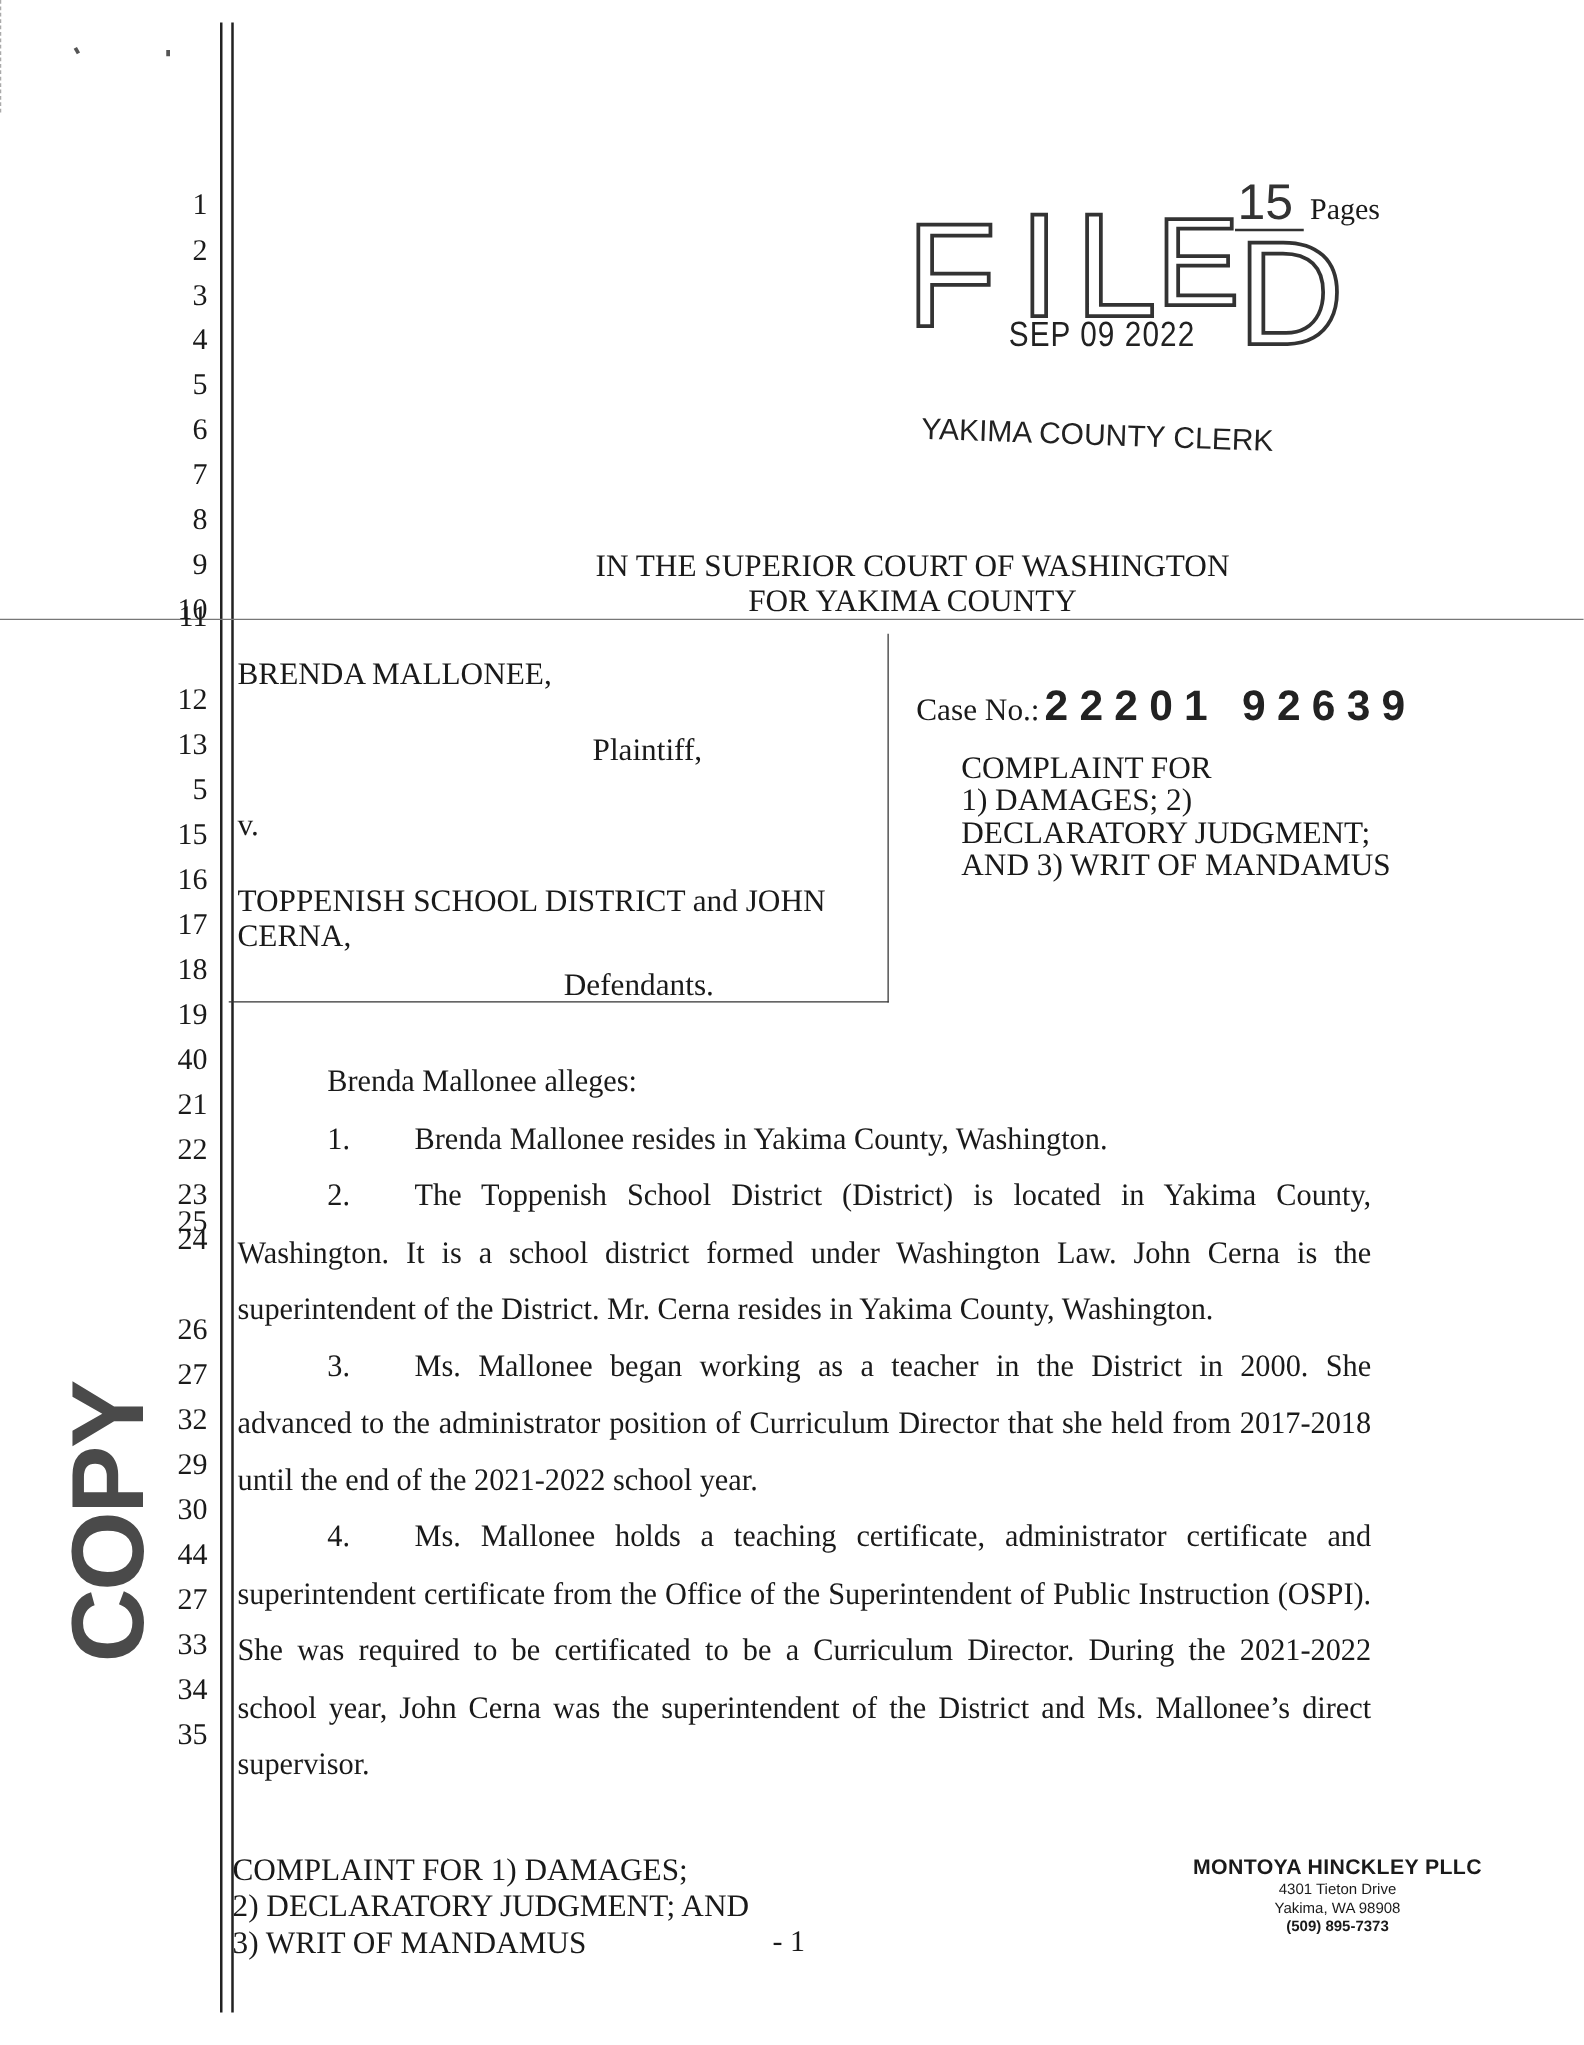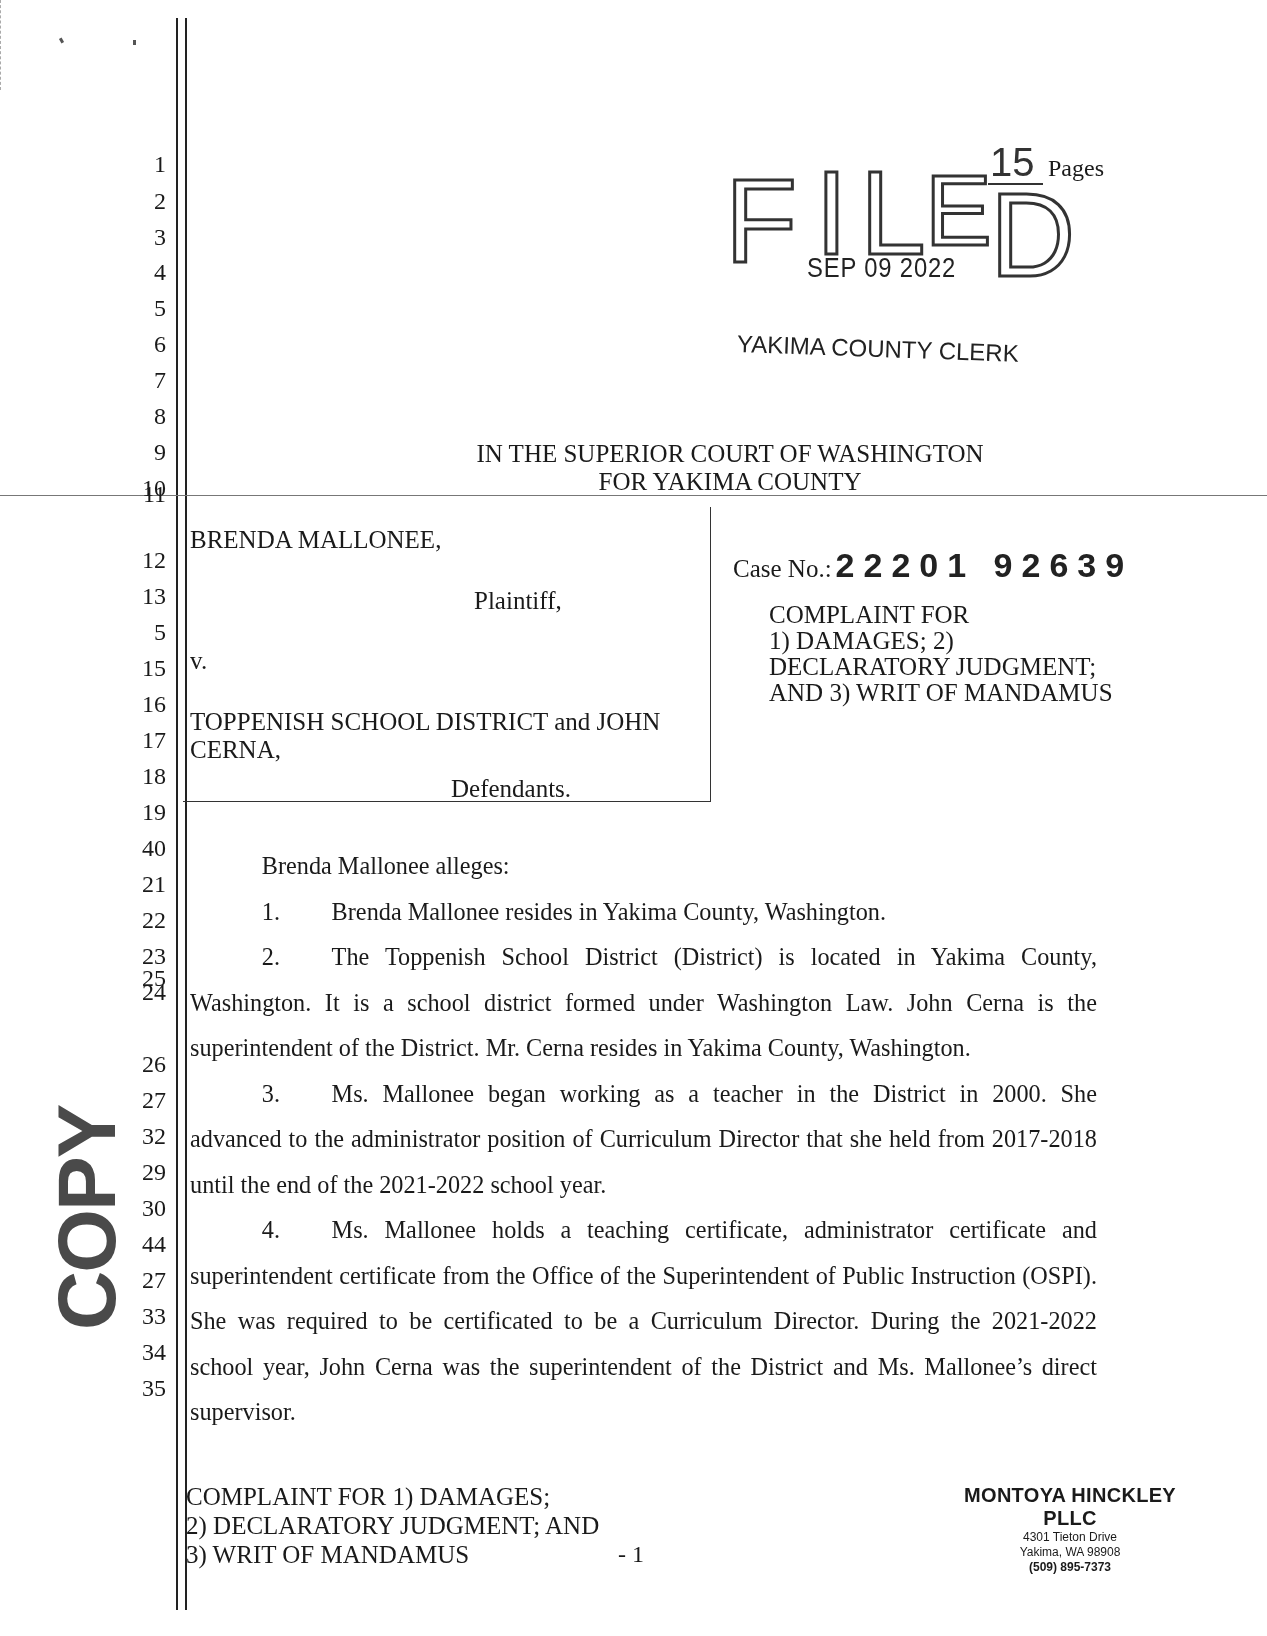--- a/index.html
+++ b/index.html
@@ -26,21 +26,21 @@
   .case-no-value { font-family: "Liberation Sans", sans-serif; font-weight: 700; font-size: 34px; letter-spacing: 9px; color: #222; }
   .complaint-title { font-size: 25px; line-height: 26px; margin-left: 36px; }
   .body-text { left: 190px; width: 935px; font-size: 25px; line-height: 45.5px; text-align: justify; transform: scaleX(0.97); transform-origin: left; }
   .para-num { display: inline-block; width: 72px; }
   .indent { display: inline-block; width: 74px; }
   .copy-stamp { left: 40px; top: 1090px; font-family: "Liberation Sans", sans-serif; font-weight: 900; font-size: 82px; color: #4a4a4a;
                 transform: rotate(-90deg); transform-origin: left top; letter-spacing: -2px; }
   .footer-title { left: 186px; top: 1482px; font-size: 25px; line-height: 29px; }
   .footer-page { left: 618px; top: 1541px; font-size: 24px; }
   .firm { left: 940px; top: 1484px; width: 260px; text-align: center; font-family: "Liberation Sans", sans-serif; }
-  .firm-name { font-size: 20px; font-weight: 700; letter-spacing: 0.3px; }
+  .firm-name { font-size: 17px; font-weight: 700; letter-spacing: 0.3px; }
   .firm-line { font-size: 12px; line-height: 15px; }
   .firm-phone { font-size: 12px; font-weight: 700; }
 </style>
 </head>
 <body>
 
 <div class="abs scan-edge"></div>
 <div class="abs speck" style="left:60px;top:38px;transform:rotate(-30deg);"></div>
 <div class="abs speck" style="left:133px;top:40px;"></div>
 

